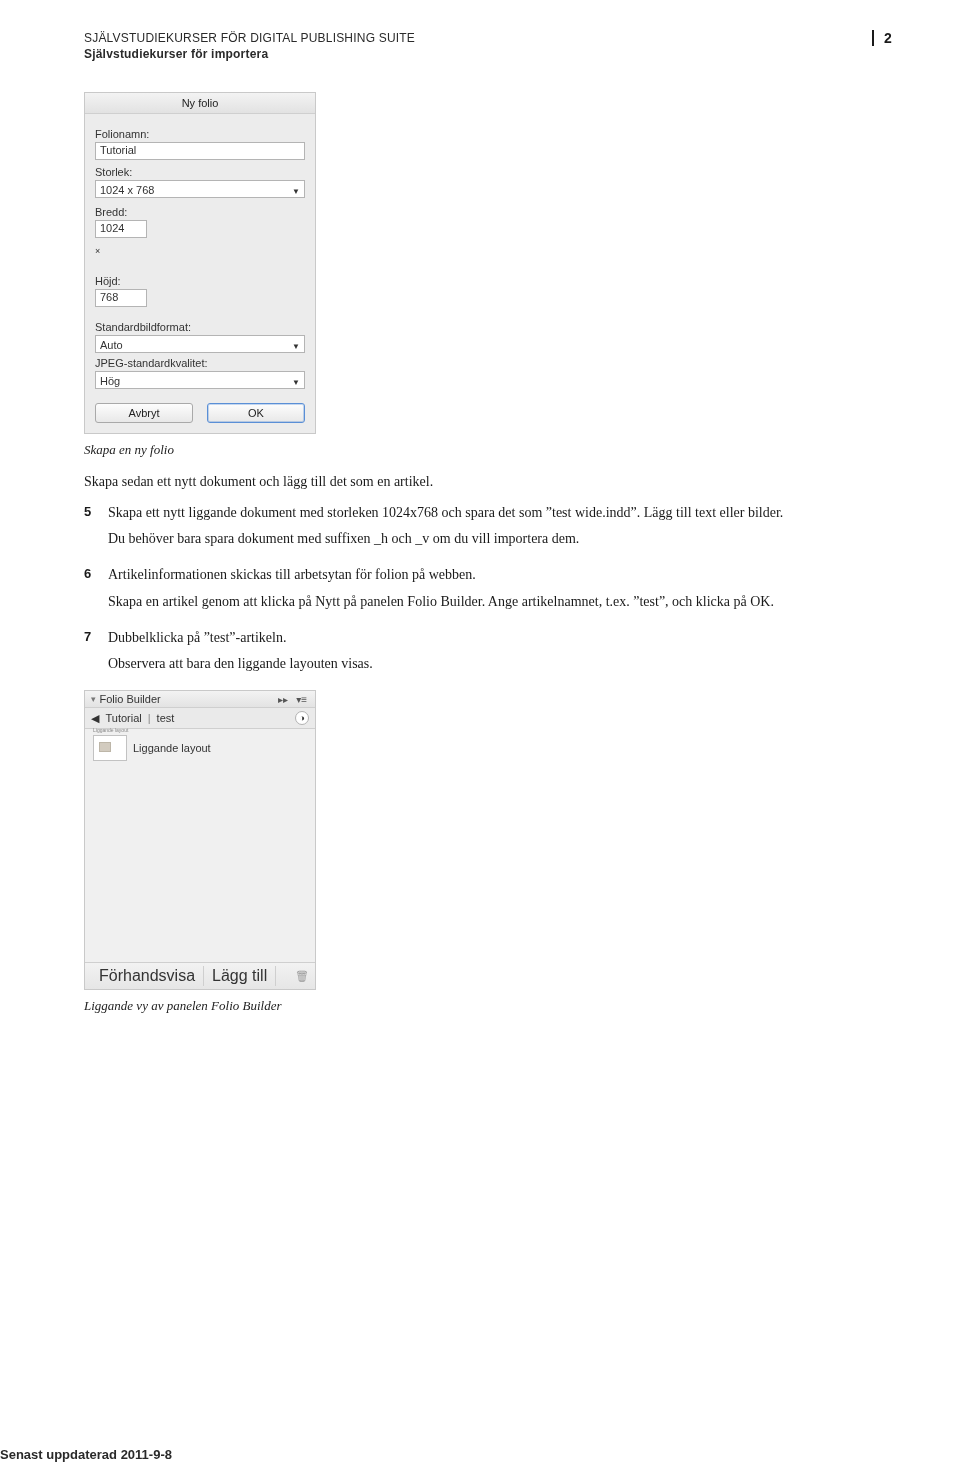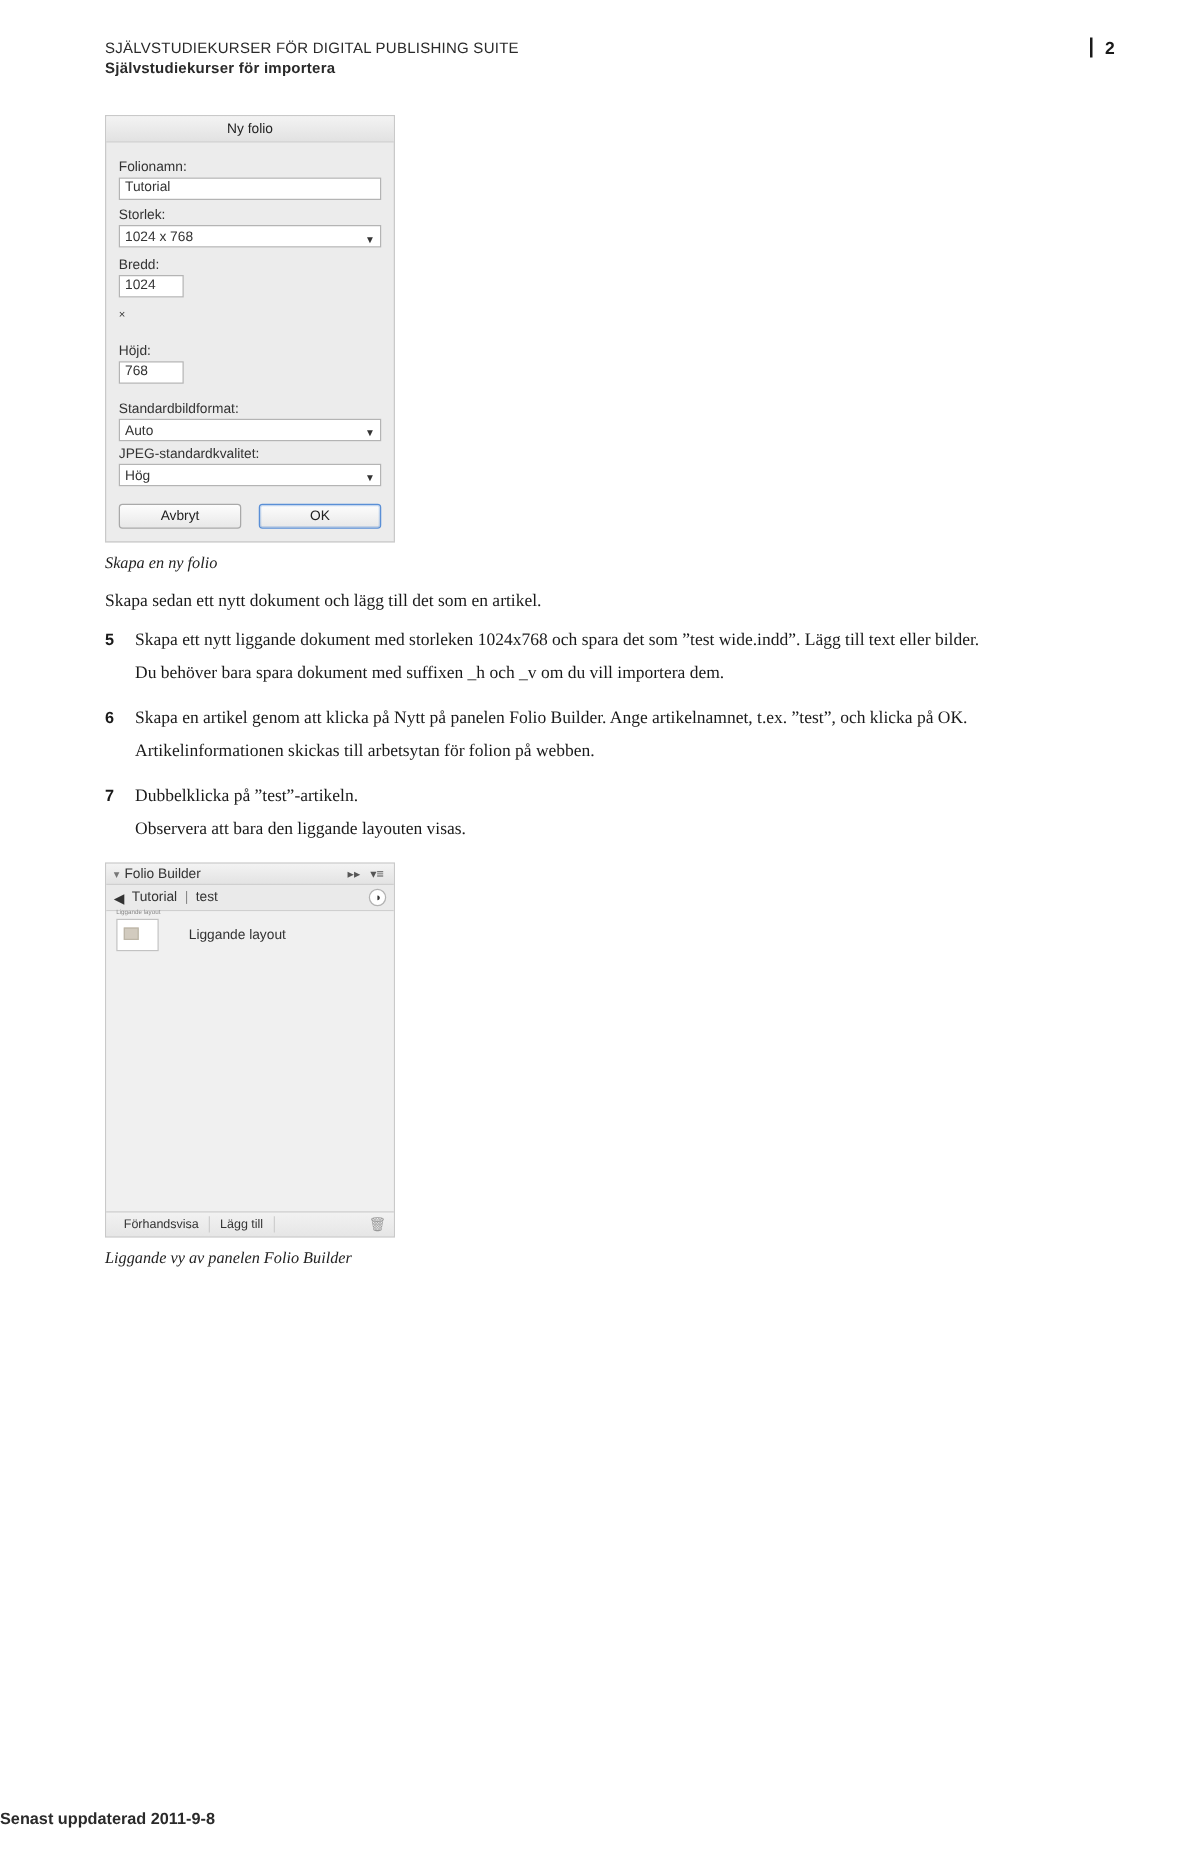--- a/index.html
+++ b/index.html
@@ -107,42 +107,42 @@
     background:#eaeaea;
   }
   .panel-breadcrumb .sep { color:#888; }
   .sync-icon {
     margin-left:auto; width:14px; height:14px;
     border:1px solid #b2b2b2; border-radius:50%;
     display:flex; align-items:center; justify-content:center;
     font-size:9px; background:#fff;
   }
   .panel-list { flex:1; background:#f0f0f0; padding:6px 8px; }
-  .panel-item { display:flex; align-items:center; gap:24px; }
+  .panel-item { display:flex; align-items:center; gap:6px; }
   .thumb {
     width:34px; height:26px; background:#fff; border:1px solid #c2c2c2;
     position:relative;
   }
   .thumb-label {
     position:absolute; top:-9px; left:-1px; font-size:5px; color:#888;
     white-space:nowrap;
   }
   .thumb-inner {
     position:absolute; top:6px; left:5px; width:12px; height:10px;
     background:#d2cbbf; border:1px solid #bdb6a8;
   }
   .item-label { font-size:11px; color:#333; }
   .panel-footer {
     border-top:1px solid #cfcfcf;
     background: linear-gradient(#f2f2f2,#e6e6e6);
     display:flex; align-items:center;
     padding: 3px 6px; gap:0;
   }
   .panel-footer .fbtn {
-    padding: 1px 8px; font-size:10px;
+    padding: 1px 8px; font-size:16px;
     border-right:1px solid #cfcfcf;
   }
   .panel-footer .trash { margin-left:auto; font-size:11px; color:#999; }
 
   .footer-date {
     position:absolute; bottom:18px; left:0; width:960px;
     text-align:left; font-family:"Segoe UI", Arial, sans-serif;
     font-size:13px; font-weight:600; color:#2a2a2a;
   }
 </style>
@@ -208,22 +208,22 @@
     <div class="step-num">5</div>
     <div class="step-body">
       <p>Skapa ett nytt liggande dokument med storleken 1024x768 och spara det som ”test wide.indd”. Lägg till text eller bilder.</p>
       <p>Du behöver bara spara dokument med suffixen _h och _v om du vill importera dem.</p>
     </div>
   </div>
 
   <div class="step">
     <div class="step-num">6</div>
     <div class="step-body">
+      <p>Artikelinformationen skickas till arbetsytan för folion på webben.</p>
       <p>Skapa en artikel genom att klicka på Nytt på panelen Folio Builder. Ange artikelnamnet, t.ex. ”test”, och klicka på OK.</p>
-      <p>Artikelinformationen skickas till arbetsytan för folion på webben.</p>
     </div>
   </div>
 
   <div class="step">
     <div class="step-num">7</div>
     <div class="step-body">
       <p>Dubbelklicka på ”test”-artikeln.</p>
       <p>Observera att bara den liggande layouten visas.</p>
     </div>
   </div>

